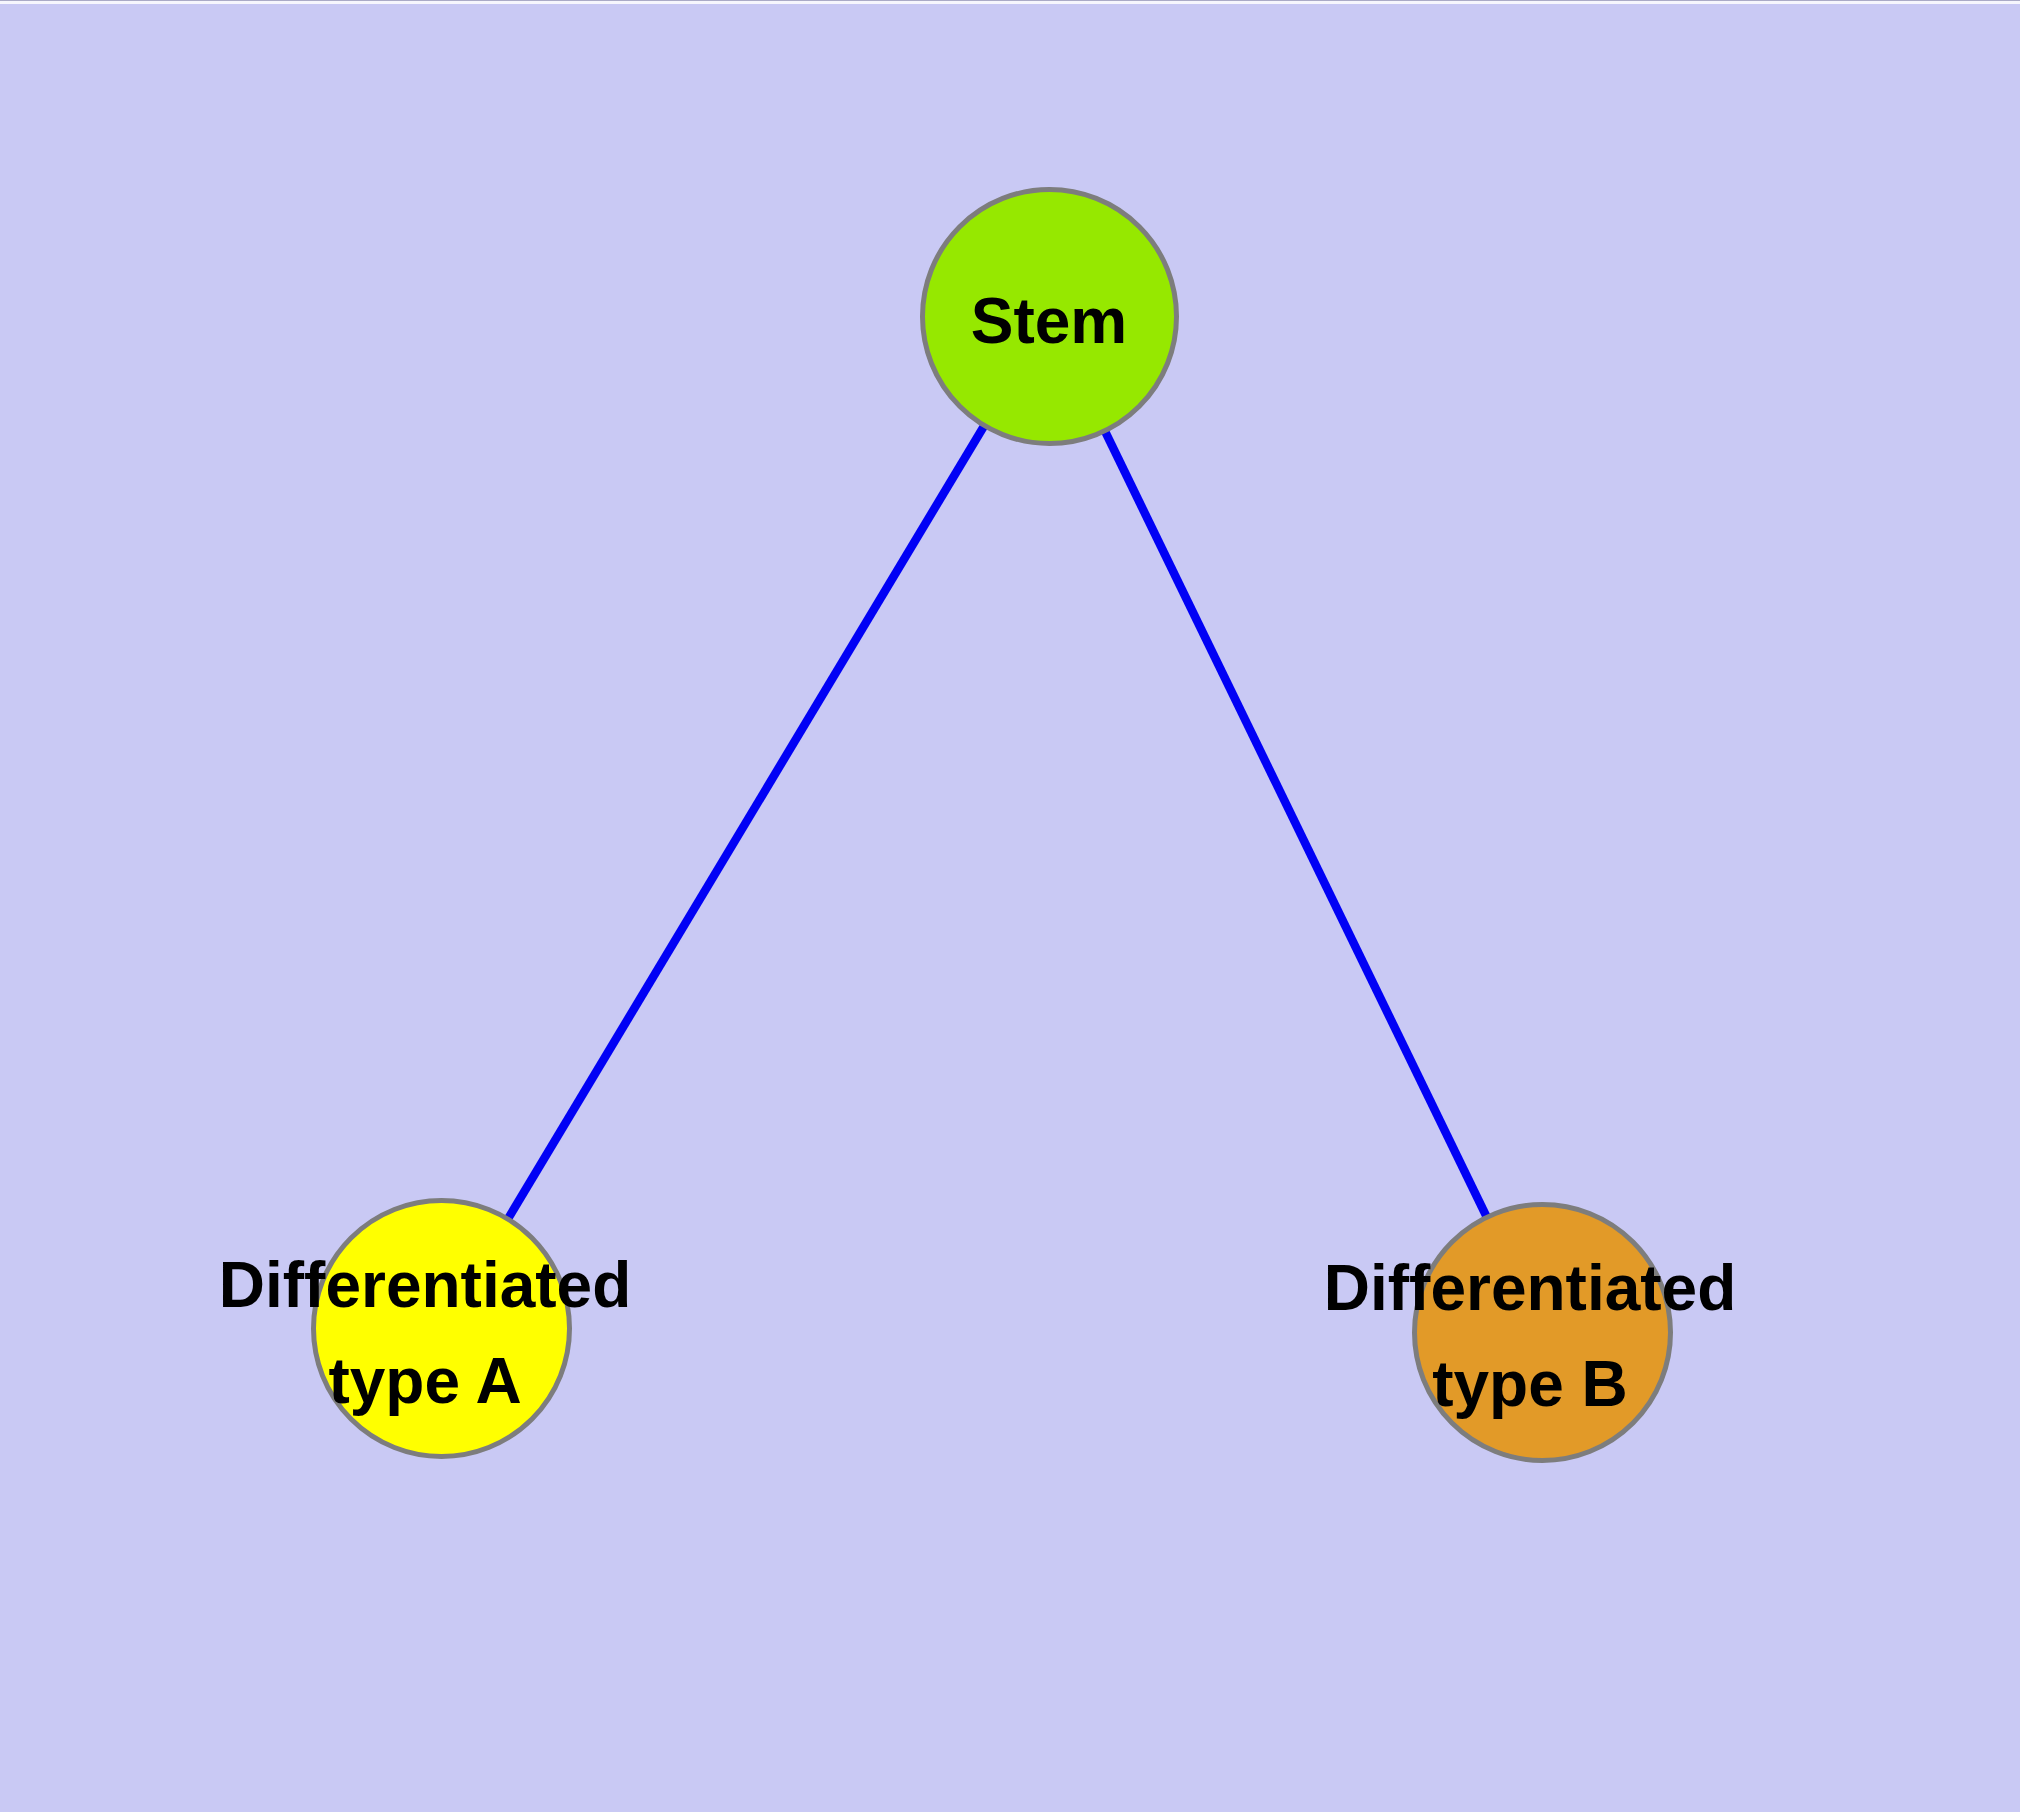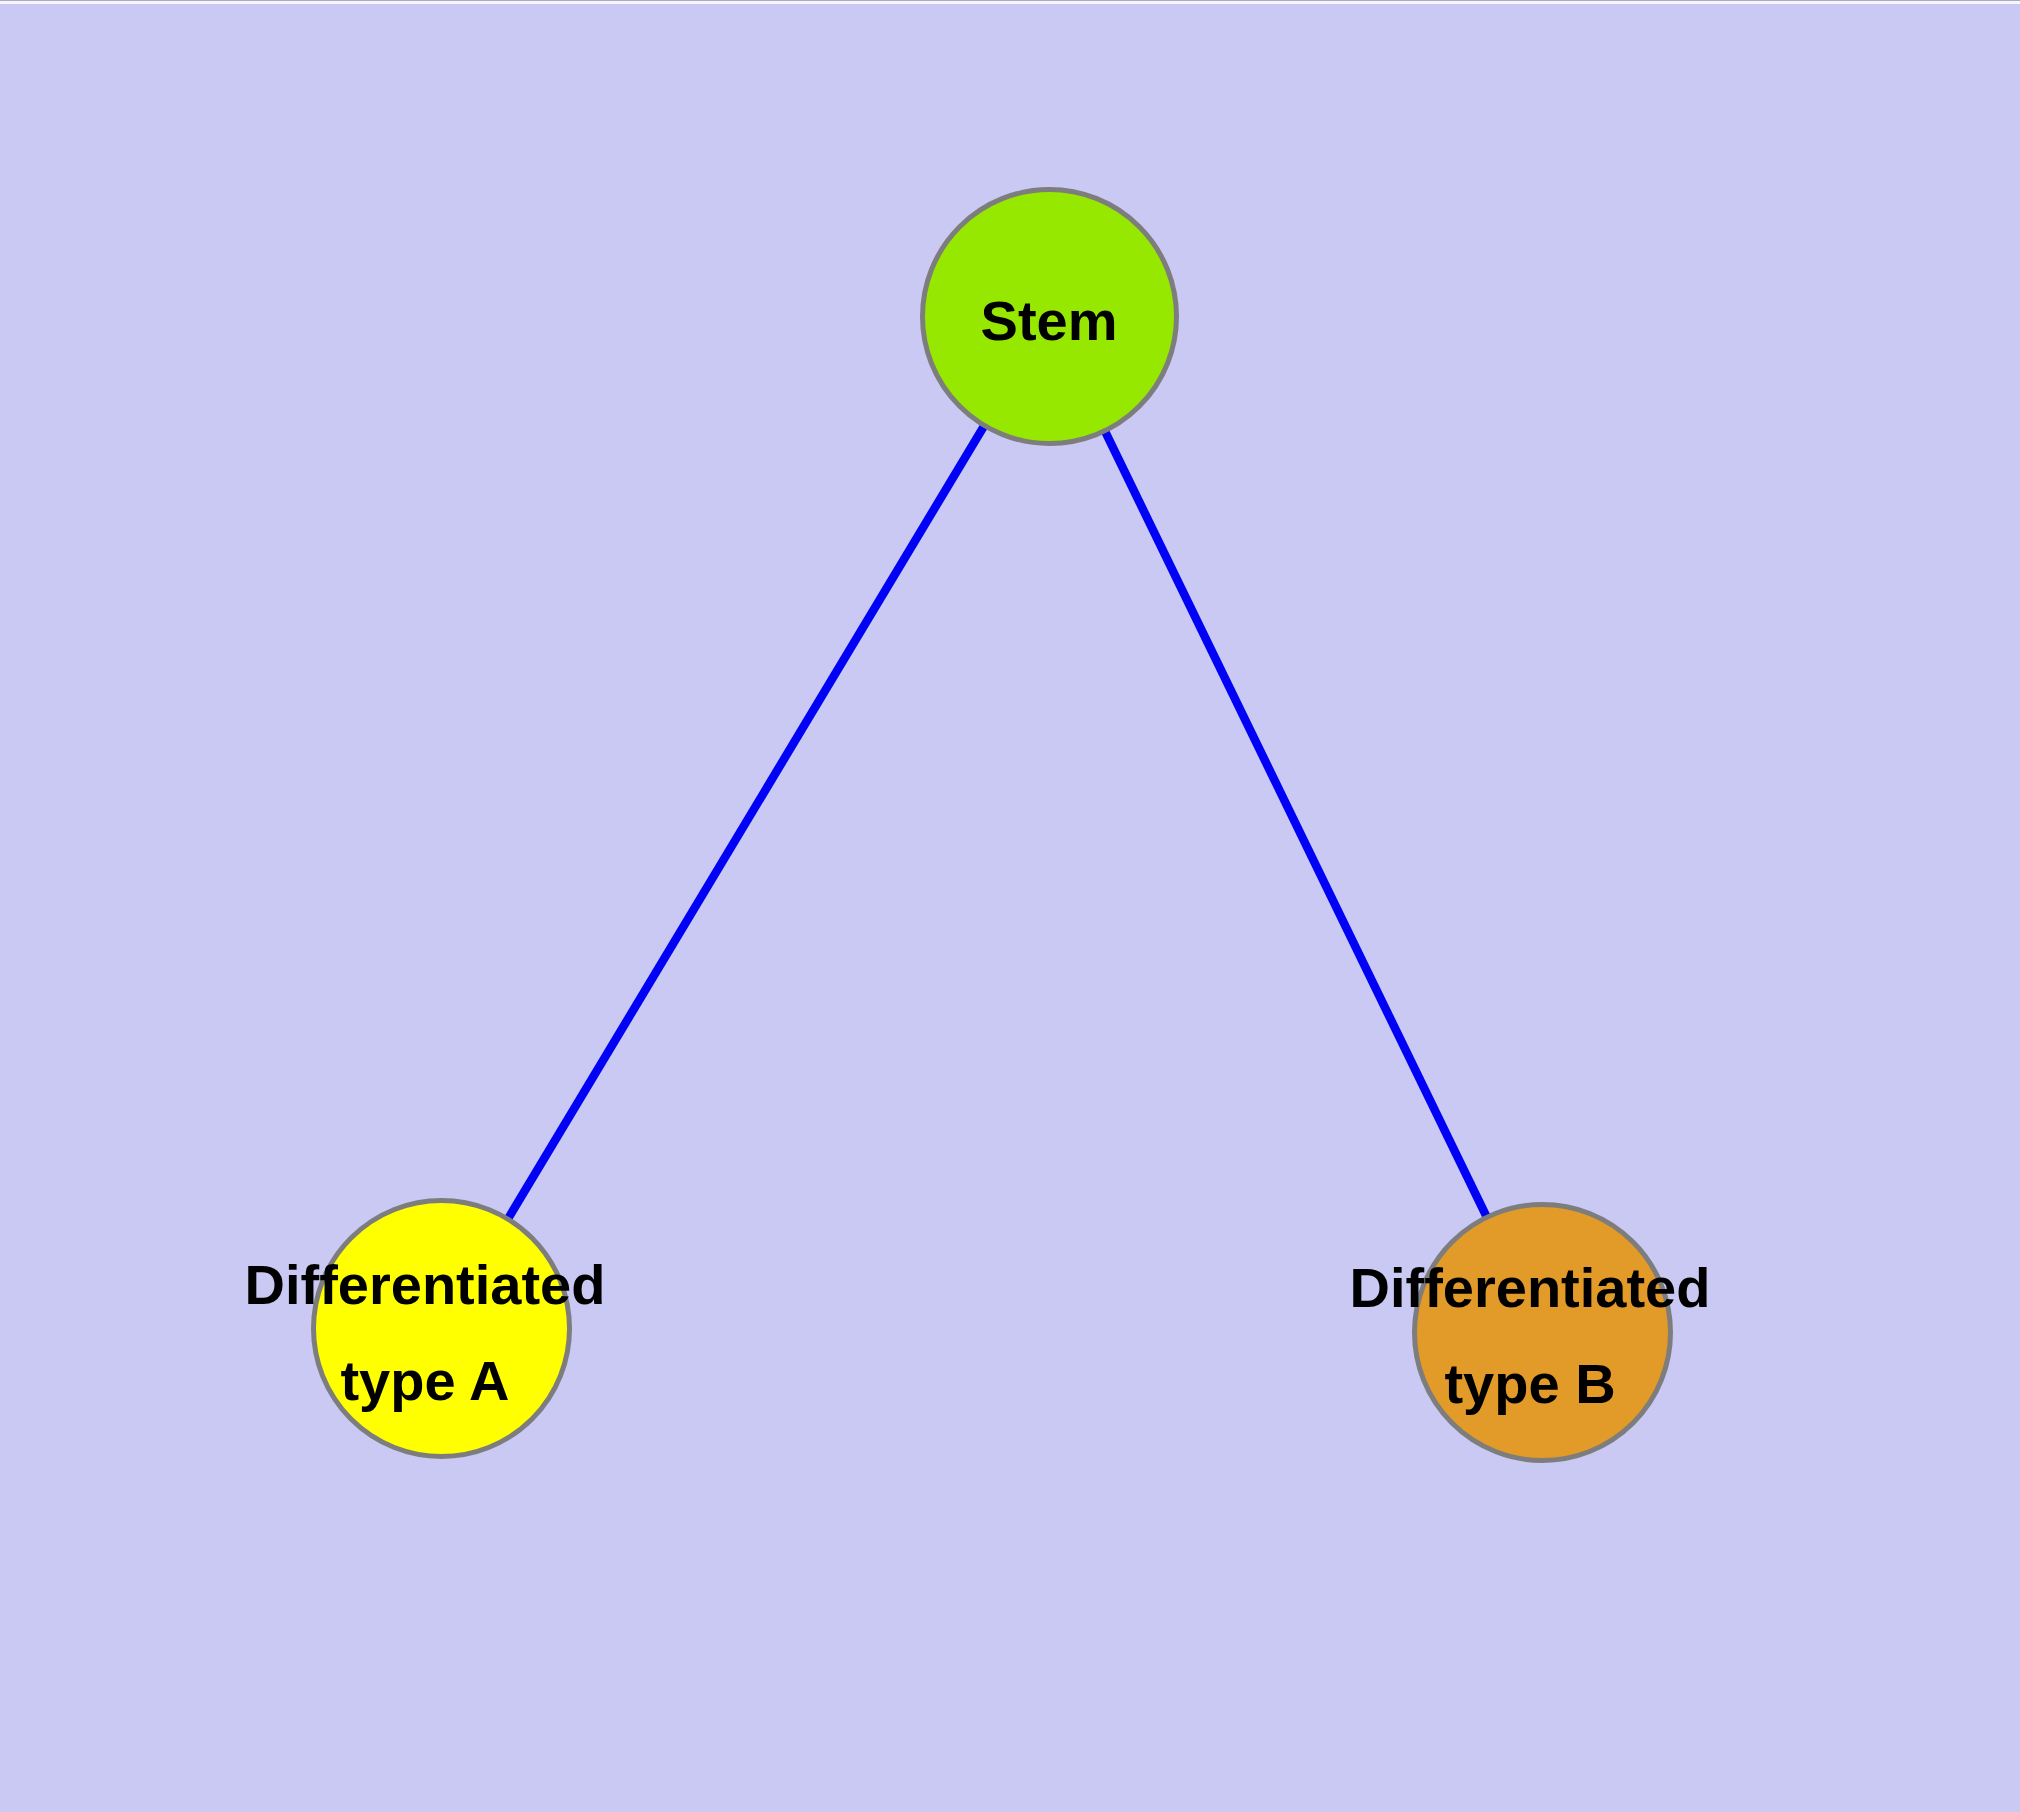--- a/index.html
+++ b/index.html
@@ -29,21 +29,21 @@
     border-style: solid;
     box-sizing: border-box;
     z-index: 2;
   }
   .node-label {
     position: absolute;
     transform: translate(-50%, calc(-50% + 4.2px));
     z-index: 3;
     color: #000000;
     font-weight: bold;
-    font-size: 56px;
+    font-size: 64px;
     line-height: 96px;
     text-align: center;
     white-space: pre-line;
     pointer-events: none;
   }
   .window-top-edge {
     position: absolute;
     top: 0;
     left: 0;
     width: 100%;

